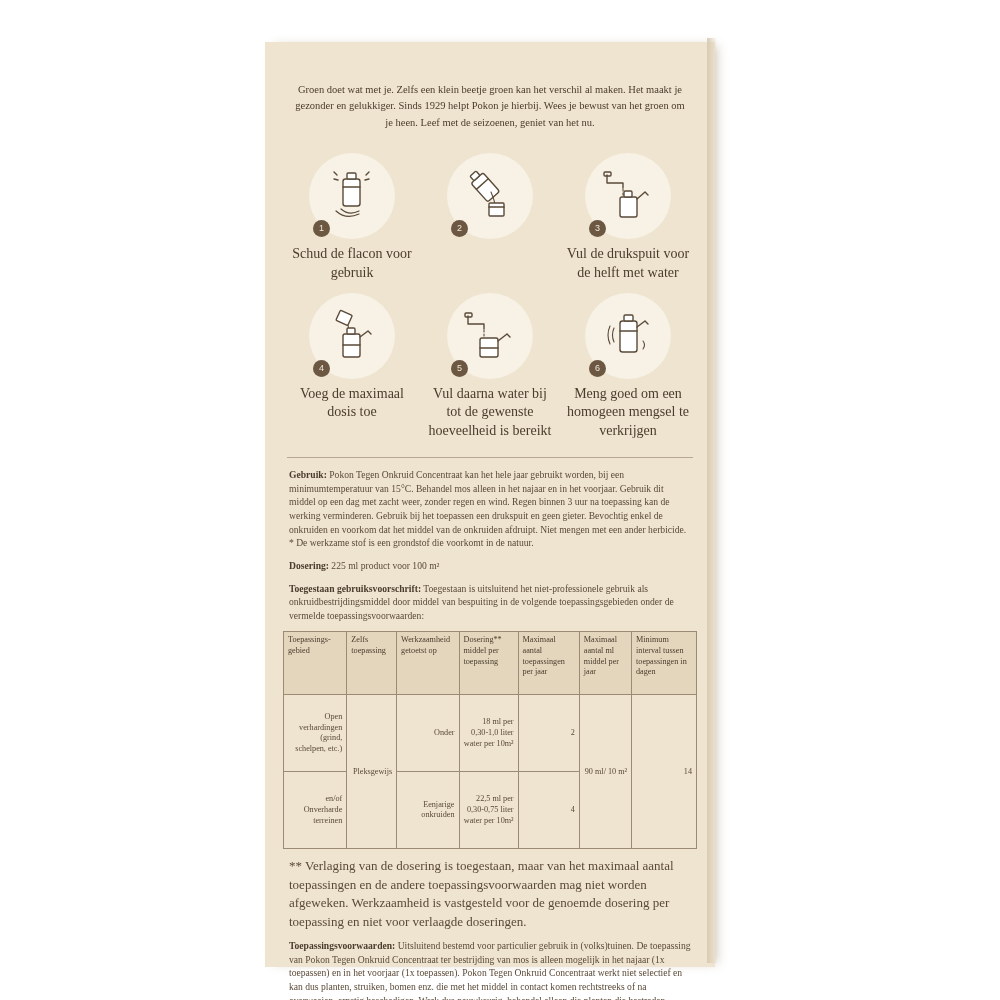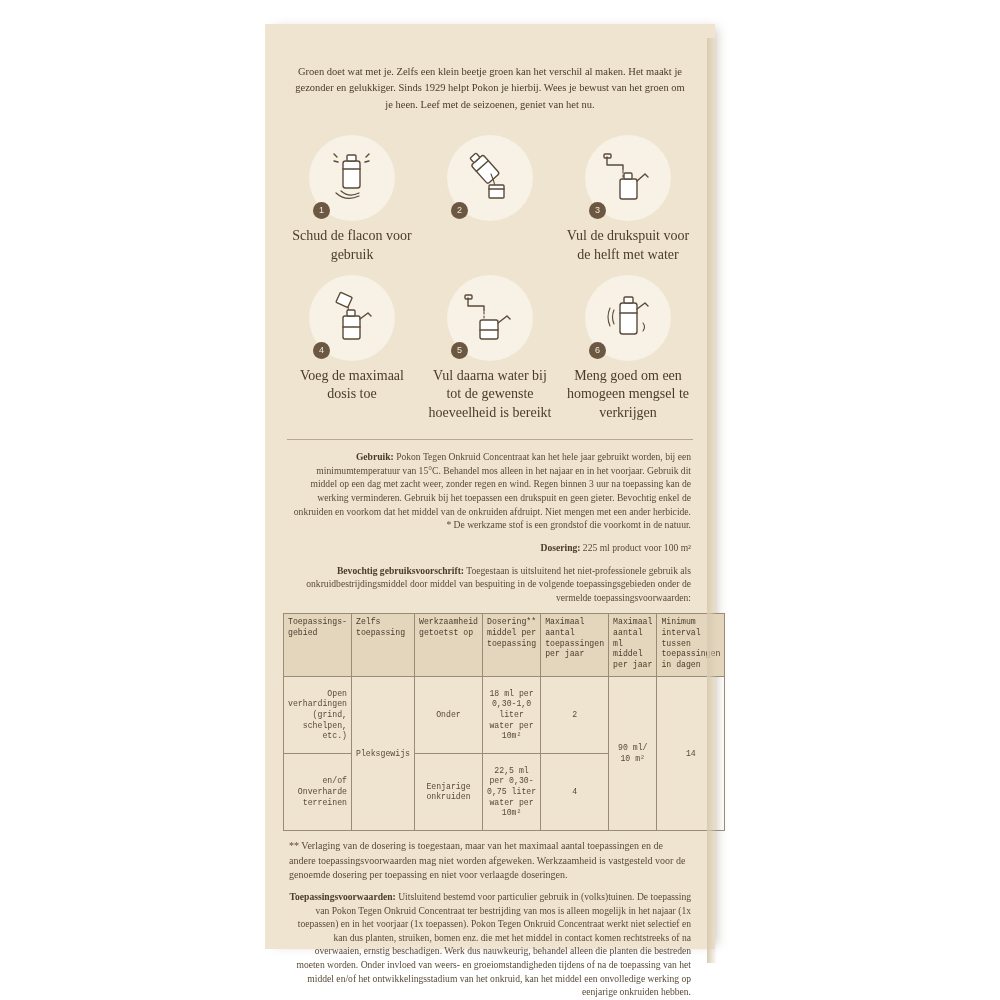--- a/index.html
+++ b/index.html
@@ -13,21 +13,21 @@
   #page {
     position: relative;
     width: 1000px;
     height: 1000px;
     overflow: hidden;
   }
   
   .label-panel {
     position: absolute;
     left: 265px;
-    top: 24px;
+    top: 42px;
     width: 450px;
     height: 925px;
     background: #efe4cf;
     box-shadow: 6px 0 10px -4px rgba(120,100,70,0.35);
   }
   .label-inner {
     position: absolute;
     left: 0; top: 0; right: 0; bottom: 0;
     padding: 0 18px;
     box-sizing: border-box;
@@ -90,50 +90,50 @@
     background: #b7a893;
     margin: 6px 4px 10px 4px;
   }
   .body-text {
     font-size: 9.6px;
     line-height: 1.42;
     color: #5a4a38;
     padding: 0 6px;
     font-family: "Liberation Serif", serif;
   }
-  .body-text p { margin: 8px 0 9px 0; text-align: right; }
+  .body-text p { margin: 8px 0 9px 0; }
   .body-text b { color: #4a3c2c; }
   
   table.dose {
     width: 100%;
     border-collapse: collapse;
     margin: 6px 0 8px 0;
     font-size: 8.2px;
     color: #5a4a38;
-    font-family: Liberation Mono, monospace;
+    font-family: Liberation Serif, serif;
   }
   table.dose th, table.dose td {
     border: 1px solid #9c8b74;
     padding: 3px 4px;
     vertical-align: middle;
     line-height: 1.3;
     text-align: right;
   }
   table.dose th {
     background: #e3d6bd;
     font-weight: normal;
     color: #4a3c2c;
     text-align: left;
     vertical-align: top;
     height: 56px;
   }
-  table.dose td.ctr { text-align: center; }
+  table.dose td.ctr { }
   table.dose td.tall { height: 70px; }
   .note {
-    font-size: 10px;
+    font-size: 13px;
     line-height: 1.42;
     color: #5a4a38;
     padding: 0 6px;
     margin-bottom: 8px;
     font-family: "Liberation Serif", serif;
   }
   .shadow-strip {
     position: absolute;
     left: 707px;
     top: 38px;
@@ -266,21 +266,21 @@
 
       <div class="body-text">
         <p>
           <b>Gebruik:</b><span> Pokon Tegen Onkruid Concentraat kan het hele jaar gebruikt worden, bij een minimumtemperatuur van 15°C. Behandel mos alleen in het najaar en in het voorjaar. Gebruik dit middel op een dag met zacht weer, zonder regen en wind. Regen binnen 3 uur na toepassing kan de werking verminderen. Gebruik bij het toepassen een drukspuit en geen gieter. Bevochtig enkel de onkruiden en voorkom dat het middel van de onkruiden afdruipt. Niet mengen met een ander herbicide.</span><br>
           <span>* De werkzame stof is een grondstof die voorkomt in de natuur.</span>
         </p>
         <p>
           <b>Dosering:</b><span> 225 ml product voor 100 m²</span><br>
         </p>
         <p>
-          <b>Bevochtig gebruiksvoorschrift:</b><span> Toegestaan is uitsluitend het niet-professionele gebruik als onkruidbestrijdingsmiddel door middel van bespuiting in de volgende toepassingsgebieden onder de vermelde toepassingsvoorwaarden:</span>
+          <b>Toegestaan gebruiksvoorschrift:</b><span> Toegestaan is uitsluitend het niet-professionele gebruik als onkruidbestrijdingsmiddel door middel van bespuiting in de volgende toepassingsgebieden onder de vermelde toepassingsvoorwaarden:</span>
         </p>
       </div>
 
       <table class="dose">
         <thead>
           <tr>
             <th>Toepassings-gebied</th>
             <th>Zelfs toepassing</th>
             <th>Werkzaamheid getoetst op</th>
             <th>Dosering** middel per toepassing</th>

